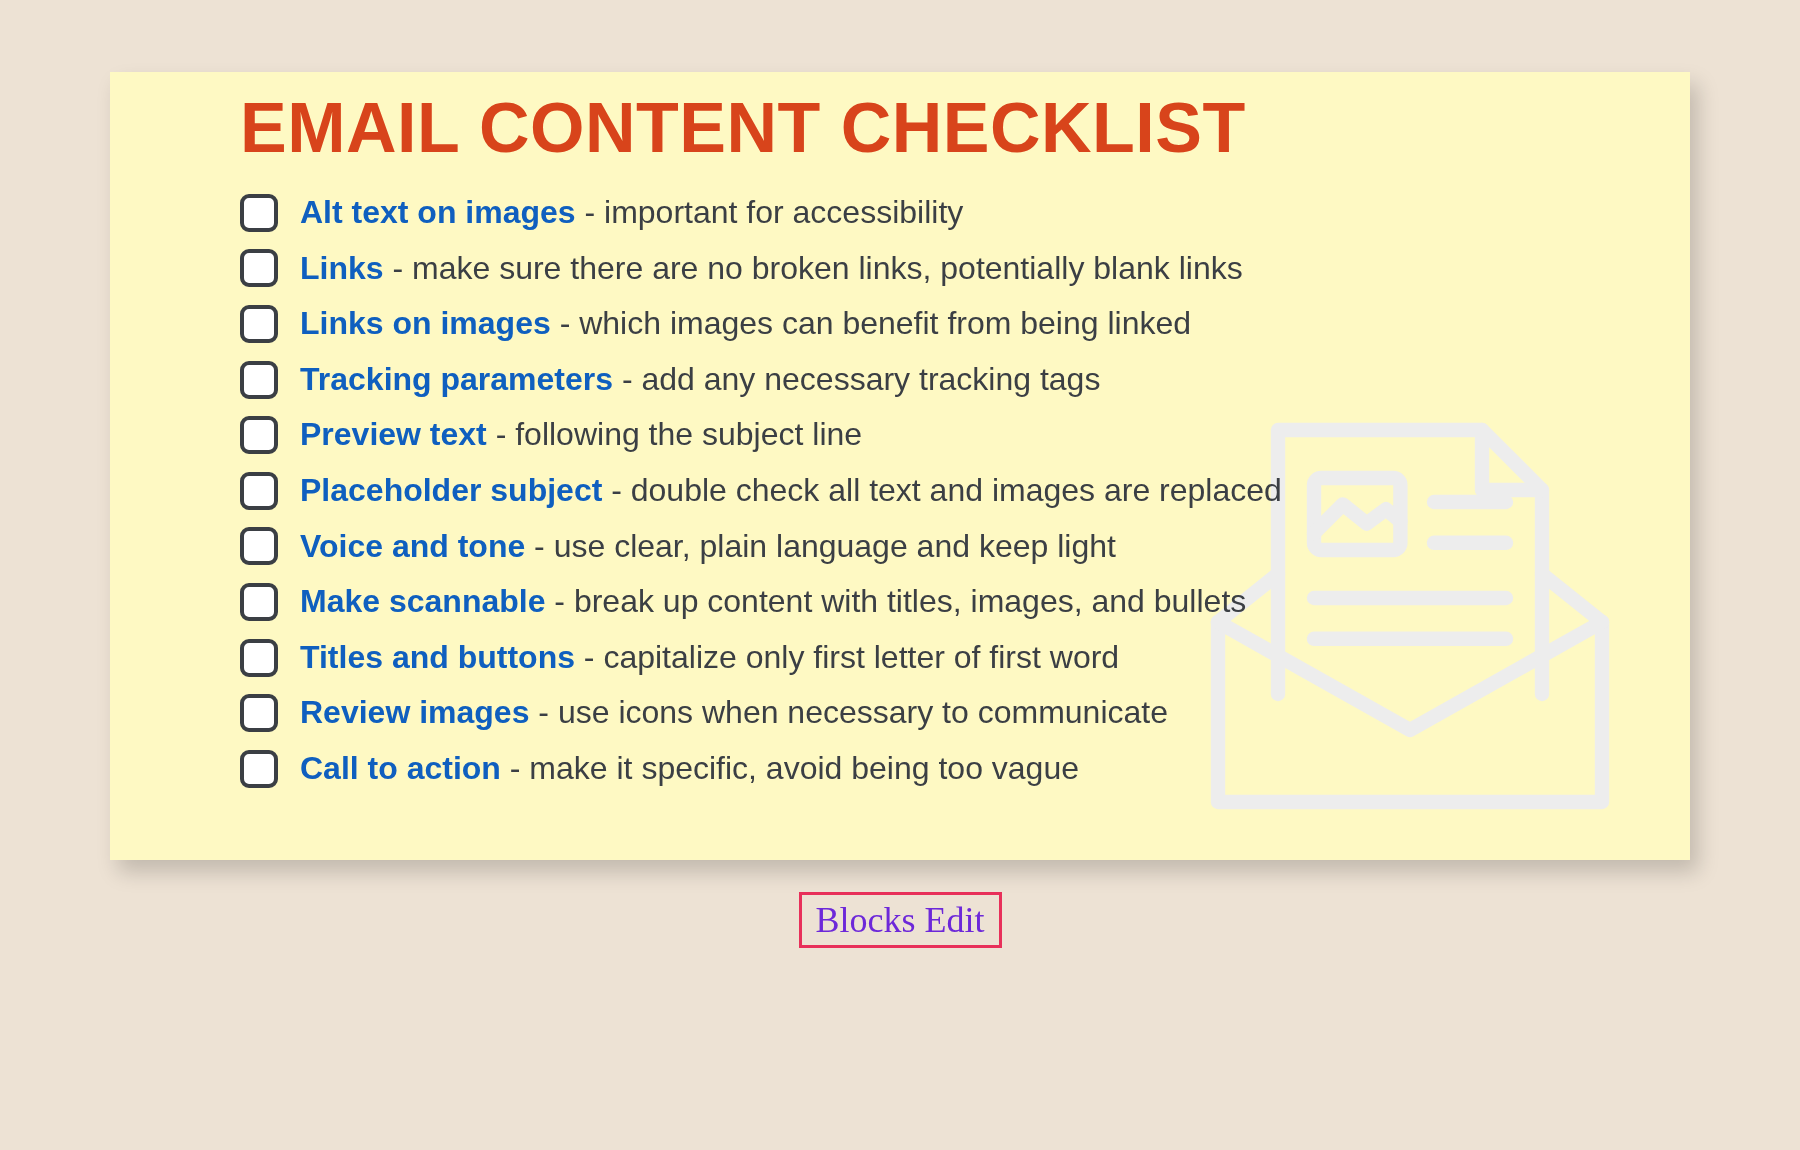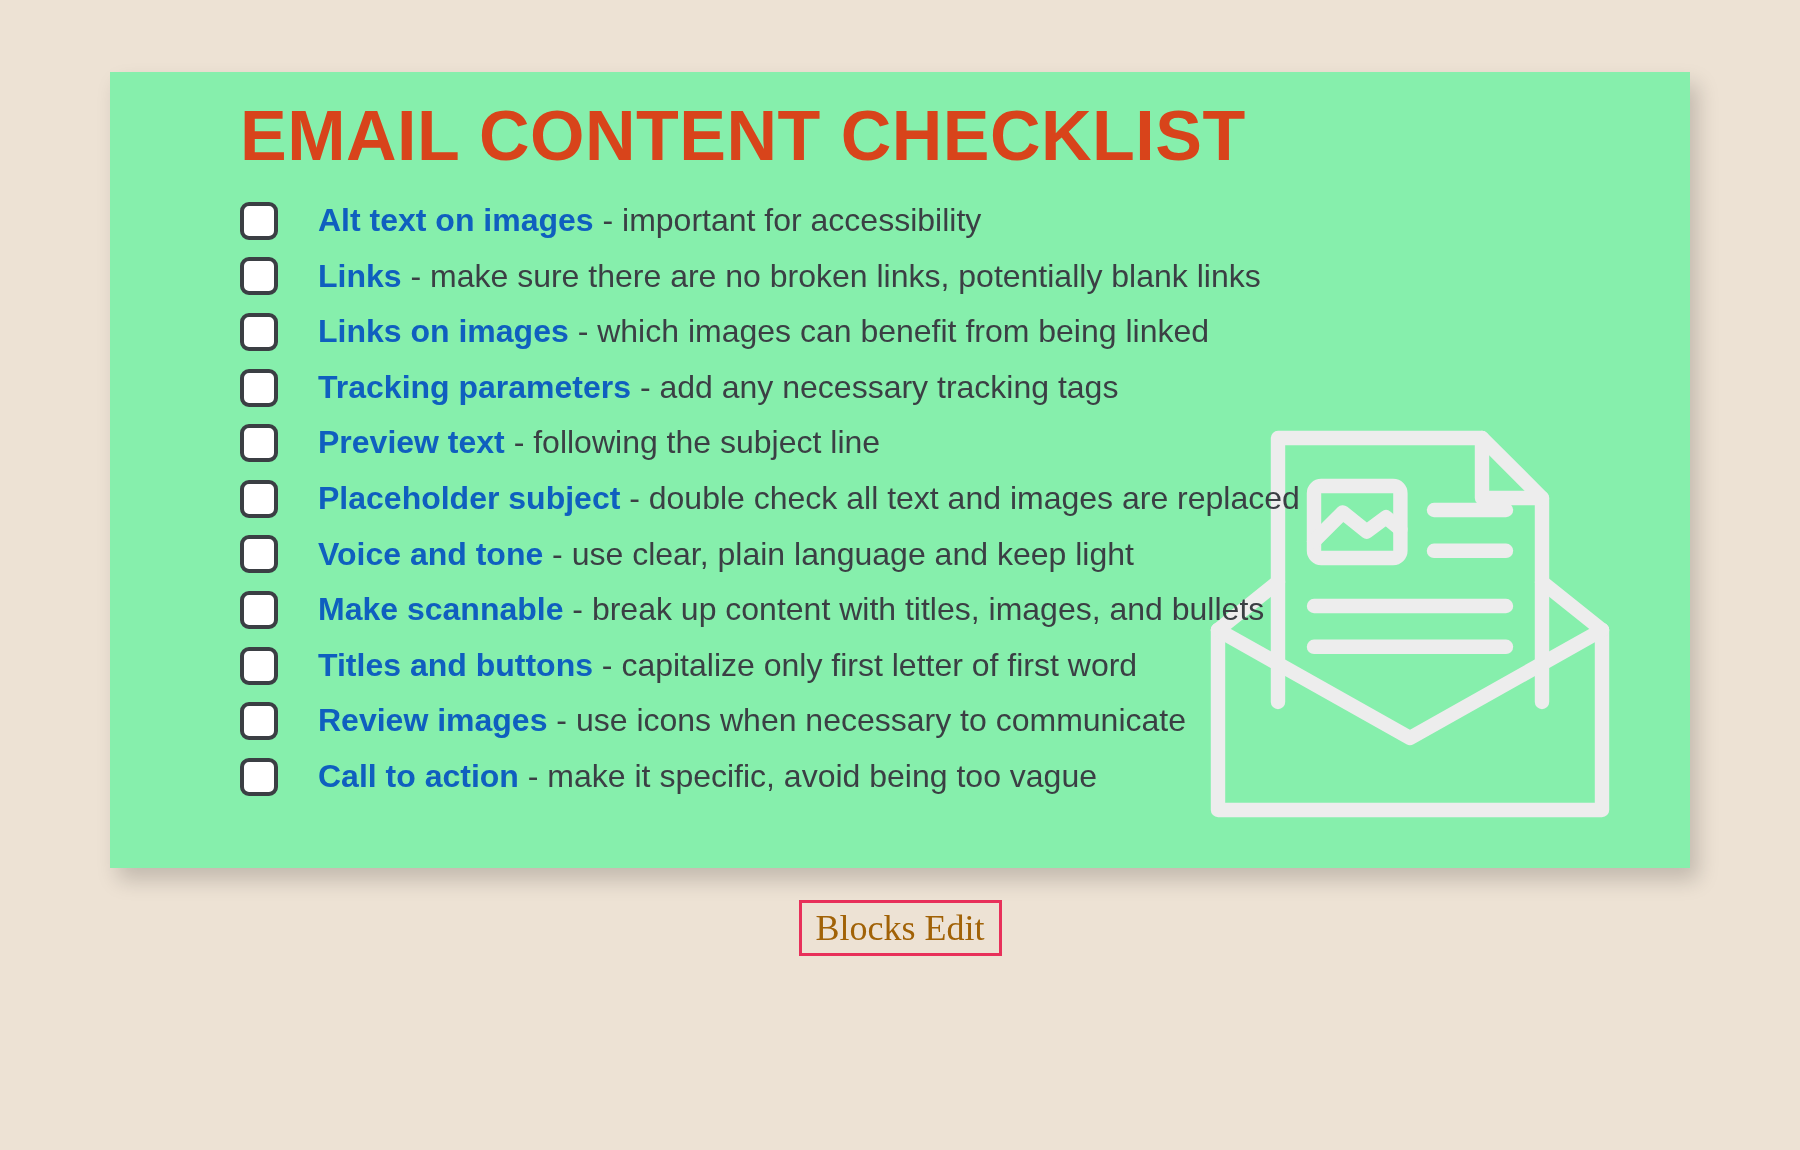--- a/index.html
+++ b/index.html
@@ -7,43 +7,43 @@
       background: #ede2d4;
       width: 1800px;
       height: 1150px;
       font-family: -apple-system, BlinkMacSystemFont, "Segoe UI", "Helvetica Neue", Arial, sans-serif;
       display: flex;
       flex-direction: column;
       align-items: center;
       padding-top: 72px;
     }
     .card {
-      background: #86efac;
+      background: #fef9c3;
       width: 1580px;
-      padding: 24px 130px 56px 130px;
+      padding: 16px 130px 56px 130px;
       box-shadow: 8px 12px 20px rgba(0,0,0,0.18);
       position: relative;
       overflow: hidden;
     }
     .title {
       color: #d8441b;
       font-size: 70px;
       font-weight: 700;
       letter-spacing: 0.5px;
       margin-bottom: 24px;
     }
     .checklist {
       list-style: none;
       position: relative;
       z-index: 2;
     }
     .checklist li {
       display: flex;
       align-items: center;
-      gap: 40px;
+      gap: 22px;
       margin-bottom: 14px;
       font-size: 32px;
       line-height: 1.3;
       color: #3b3f44;
     }
     .checkbox {
       flex-shrink: 0;
       width: 38px;
       height: 38px;
       border: 4px solid #3b3f44;
@@ -65,21 +65,21 @@
       bottom: 10px;
       width: 480px;
       height: 480px;
       z-index: 1;
       opacity: 1;
     }
     .footer-badge {
       margin-top: 32px;
       display: inline-block;
       border: 3px solid #e8305a;
-      color: #a16207;
+      color: #6d28d9;
       font-size: 36px;
       font-weight: 400;
       padding: 4px 14px;
       font-family: Georgia, "Times New Roman", serif;
     }
   </style>
 </head>
 <body>
 
 <div class="card">

